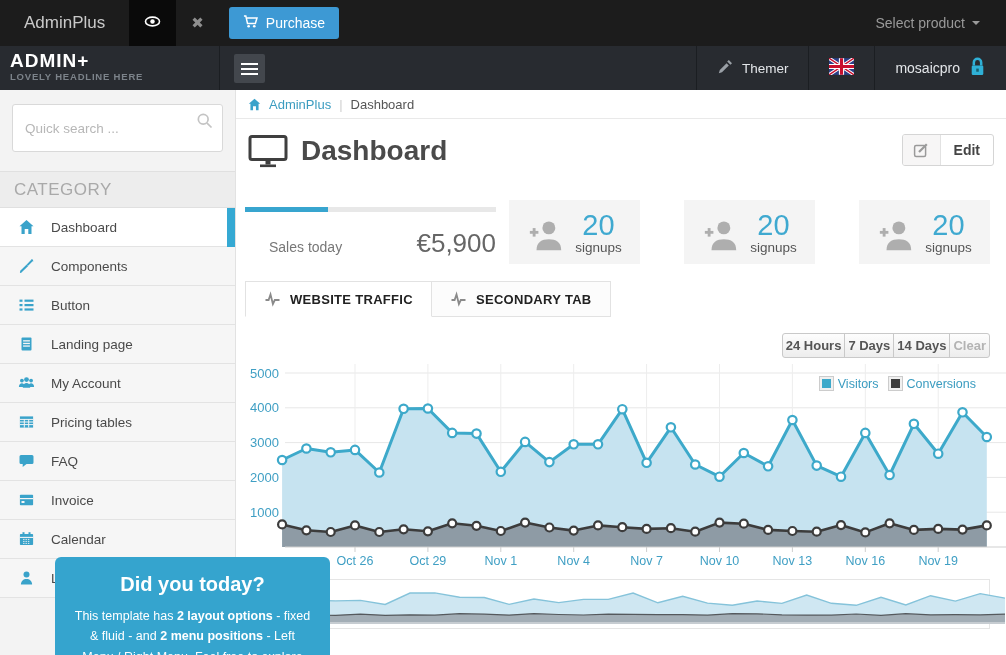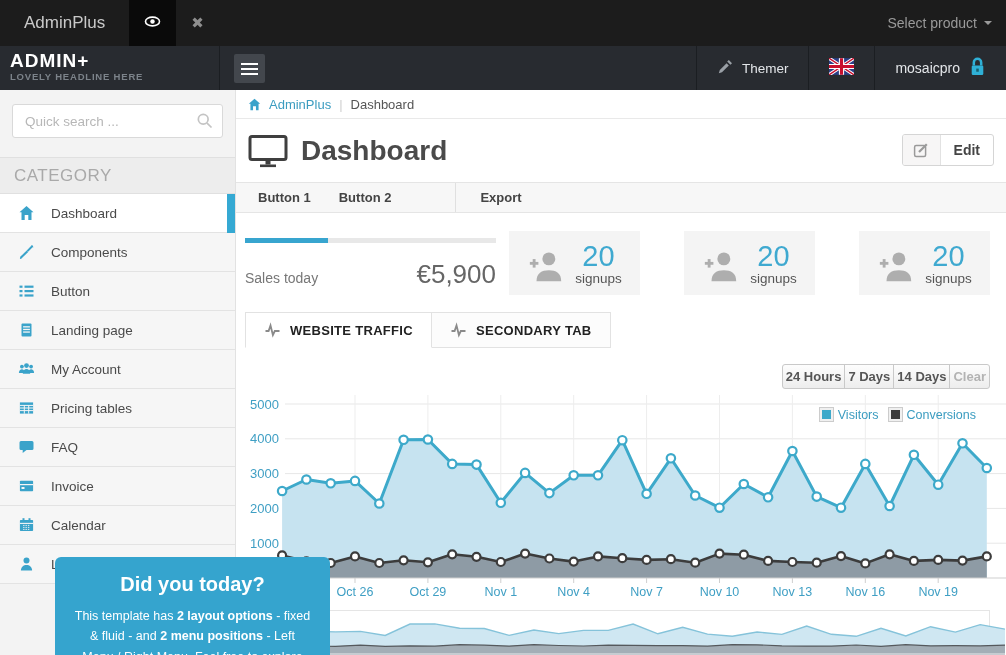--- a/index.html
+++ b/index.html
@@ -10,21 +10,21 @@
   
   .topbar { position:absolute; left:0; top:0; width:1006px; height:46px;
     background:#1c1c1c; display:flex; align-items:center; }
   .brand { color:#c9c9c9; font-size:17px; padding:0 24px; }
   .eyeblock { width:47px; height:46px; background:#0a0a0a; display:flex;
     align-items:center; justify-content:center; }
   .xbtn { color:#8e8e8e; font-size:15px; padding:0 15px; cursor:default; }
   .purchase { margin-left:10px; background:#3d99d4; border:none; border-radius:3px;
     color:#fff; font-size:14px; padding:7px 14px; display:flex; align-items:center; gap:8px; }
   .topspacer { flex:1; }
-  .selprod { color:#9a9a9a; font-size:14px; padding-right:14px; display:flex;
+  .selprod { color:#9a9a9a; font-size:14px; padding-right:26px; display:flex;
     align-items:center; gap:7px; }
   .caret { width:0; height:0; border-left:4px solid transparent;
     border-right:4px solid transparent; border-top:4px solid #9a9a9a; }
 
   
   .hdr { position:absolute; left:0; top:46px; width:1006px; height:44px;
     background:#282b30; display:flex; align-items:stretch; }
   .logo { width:220px; padding:4px 0 0 10px; border-right:1px solid #1b1e22; }
   .logo-title { color:#fff; font-size:19px; font-weight:bold; letter-spacing:1px; line-height:21px; }
   .logo-sub { color:#7c838a; font-size:9.5px; font-weight:bold; letter-spacing:0.8px; }
@@ -34,21 +34,21 @@
   .hamb i { display:block; width:17px; height:2px; background:#fff; }
   .hdr-spacer { flex:1; }
   .hdr-sec { display:flex; align-items:center; gap:9px; padding:0 20px;
     border-left:1px solid #1b1e22; color:#e3e6e9; font-size:13.5px; }
   .hdr-user { font-size:14px; }
 
   
   .sidebar { position:absolute; left:0; top:90px; width:236px; height:565px;
     background:#f3f3f3; border-right:1px solid #e2e2e2; }
   .searchwrap { position:relative; padding:14px 12px 19px 12px; }
-  .searchwrap input { width:100%; height:34px; border:1px solid #d9d9d9; border-radius:3px;
+  .searchwrap input { width:100%; height:48px; border:1px solid #d9d9d9; border-radius:3px;
     padding:0 30px 0 12px; font-size:13.5px; color:#666; background:#fff;
     font-family:"Liberation Sans", sans-serif; }
   .searchwrap input::placeholder { color:#b7b7b7; }
   .searchwrap .sic { position:absolute; right:22px; top:22px; color:#c4c4c4; }
   .cat { height:37px; background:#ededed; border-top:1px solid #e0e0e0;
     border-bottom:1px solid #e0e0e0; color:#a9a9a9; font-size:17px;
     letter-spacing:0.5px; display:flex; align-items:center; padding-left:14px; }
   .side-item { position:relative; height:39px; display:flex; align-items:center;
     gap:16px; padding-left:18px; background:#f6f6f6; border-bottom:1px solid #e3e3e3;
     cursor:pointer; }
@@ -90,21 +90,21 @@
 
   .content { padding:18px 16px 0 9px; }
   .row1 { display:flex; }
   .activity { width:252px; }
   .act-head { display:flex; justify-content:space-between; align-items:baseline; }
   .act-head .t { font-size:14px; font-weight:bold; color:#333; letter-spacing:0.3px; }
   .act-head .va { font-size:13px; color:#3b9cc0; text-decoration:none; }
   .act-bar { margin-top:7px; height:5px; background:#e8e8e8; }
   .act-bar i { display:block; height:5px; background:#38a5cf; }
   .act-sales { margin-top:16px; display:flex; justify-content:space-between; align-items:baseline; }
-  .act-sales .sl { font-size:14px; color:#777; }
+  .act-sales .sl { font-size:14px; color:#777;margin-left:24px; }
   .act-sales .sv { font-size:26px; color:#666; }
 
   .widget { width:131px; height:64px; background:#f4f4f4; margin-left:44px;
     display:flex; align-items:center; justify-content:center; gap:10px; }
   .widget:first-of-type { margin-left:13px; }
   .widget .wic { color:#aeaeae; display:flex; margin-top:6px; }
   .widget .num { font-size:29px; color:#3fa9d0; line-height:30px; text-align:center; }
   .widget .sub { font-size:13.5px; color:#555; text-align:center; }
 
   .tabs { display:flex; margin-top:17px; padding-left:0; }
@@ -137,20 +137,30 @@
     <span class="brand">AdminPlus</span>
     <div class="eyeblock">
       <span>
         <svg width="17" height="17" viewBox="0 0 16 16">
             <ellipse cx="8" cy="8" rx="6.6" ry="4.1" fill="none" stroke="#fff" stroke-width="1.5"></ellipse>
             <circle cx="8" cy="8" r="2.1" fill="#fff"></circle>
           </svg>
       </span>
     </div>
     <span class="xbtn">✖</span>
+    <button class="purchase">
+      <span>
+        <svg width="15" height="15" viewBox="0 0 16 16">
+            <path d="M1 2h2l1.8 8h8.4l1.7-5.8H4.3" fill="none" stroke="#fff" stroke-width="1.6"></path>
+            <circle cx="6" cy="13" r="1.4" fill="#fff"></circle>
+            <circle cx="12" cy="13" r="1.4" fill="#fff"></circle>
+          </svg>
+      </span>
+      <span>Purchase</span>
+    </button>
     <div class="topspacer"></div>
     <div class="selprod">
       <span>Select product</span>
       <span class="caret"></span>
     </div>
   </div>
 
   <div class="hdr">
     <div class="logo">
       <div class="logo-title">ADMIN+</div>
@@ -342,26 +352,20 @@
         <span class="seg1">
           <svg width="16" height="16" viewBox="0 0 16 16">
               <rect x="1.6" y="3.4" width="11" height="11" rx="1.5" fill="none" stroke="currentColor" stroke-width="1.5"></rect>
               <line x1="6" y1="10" x2="13.8" y2="2.2" stroke="currentColor" stroke-width="2.2"></line>
             </svg>
         </span>
         <span class="seg2">Edit</span>
       </div>
     </div>
 
-    <div class="toolbar">
-      <button class="tb">Button 1</button>
-      <button class="tb">Button 2</button>
-      <span class="tdiv"></span>
-      <button class="tb">Export</button>
-    </div>
 
     <div class="content">
       <div class="row1">
         <div class="activity">
           <div class="act-bar">
               <i id="act-fill" style="width: 33%;"></i>
             </div>
           <div class="act-sales">
             <span class="sl">Sales today</span>
             <span class="sv">€5,900</span>

